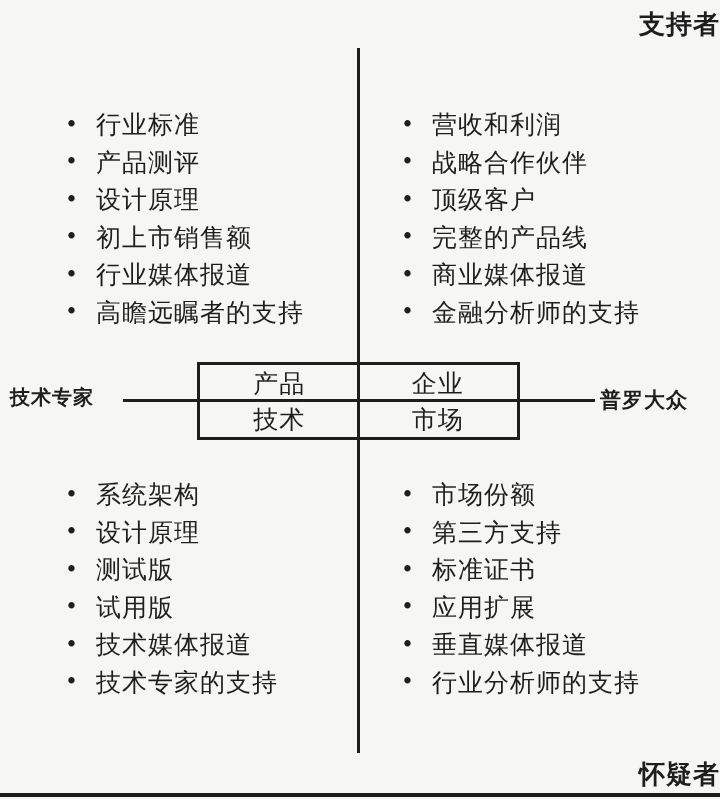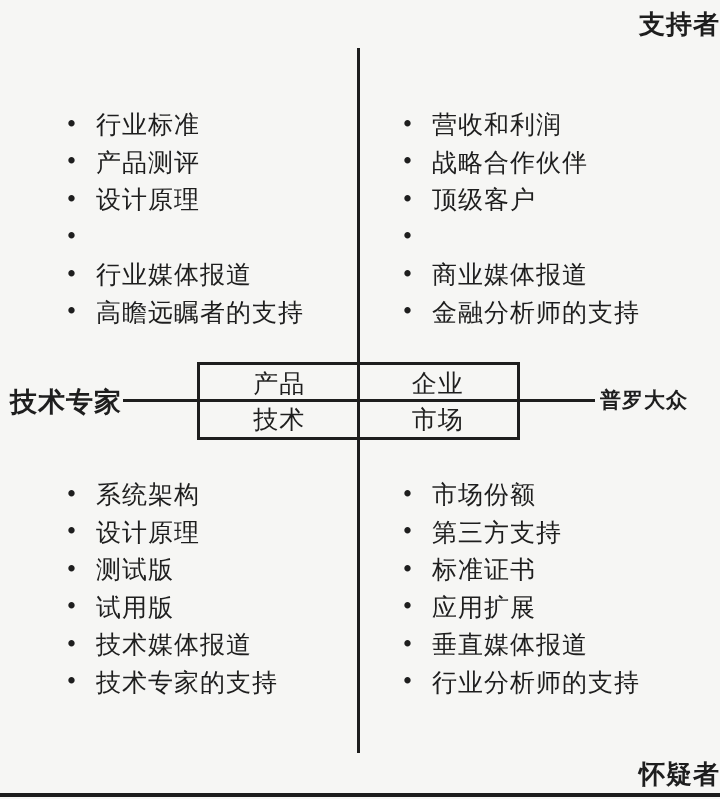--- a/index.html
+++ b/index.html
@@ -35,21 +35,21 @@
   
   .pole {
     position: absolute;
     font-size: 26px;
     font-weight: 700;
     letter-spacing: 1px;
     white-space: nowrap;
   }
   .pole.top    { left: 0; right: 0; top: 7px;  text-align: right; }
   .pole.bottom { left: 0; right: 0; top: 757px; text-align: right; }
-  .pole.left   { left: 10px; top: 384px; font-size: 27px; }
+  .pole.left   { left: 10px; top: 384px; font-size: 20px; }
   .pole.right  { left: 600px; top: 386px; font-size: 21px; }
   
   .matrix {
     position: absolute;
     left: 197px;
     top: 362px;
     width: 323px;
     height: 78px;
     border: 3px solid #1e1e1e;
     box-sizing: border-box;
@@ -131,20 +131,21 @@
       <li>
         <span class="bullet">•</span>
         <span>产品测评</span>
       </li>
       <li>
         <span class="bullet">•</span>
         <span>设计原理</span>
       </li>
       <li>
         <span class="bullet">•</span>
+        <span>初上市销售额</span>
       </li>
       <li>
         <span class="bullet">•</span>
         <span>行业媒体报道</span>
       </li>
       <li>
         <span class="bullet">•</span>
         <span>高瞻远瞩者的支持</span>
       </li>
     </ul>
@@ -156,20 +157,21 @@
       <li>
         <span class="bullet">•</span>
         <span>战略合作伙伴</span>
       </li>
       <li>
         <span class="bullet">•</span>
         <span>顶级客户</span>
       </li>
       <li>
         <span class="bullet">•</span>
+        <span>完整的产品线</span>
       </li>
       <li>
         <span class="bullet">•</span>
         <span>商业媒体报道</span>
       </li>
       <li>
         <span class="bullet">•</span>
         <span>金融分析师的支持</span>
       </li>
     </ul>

